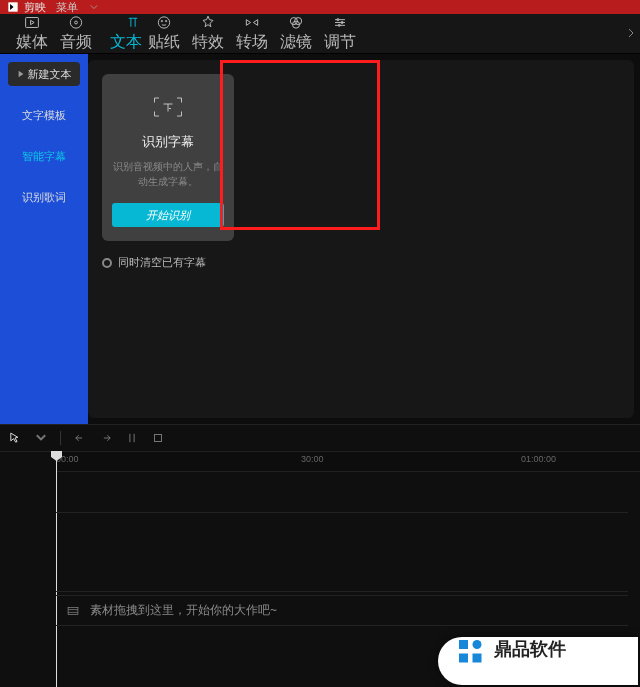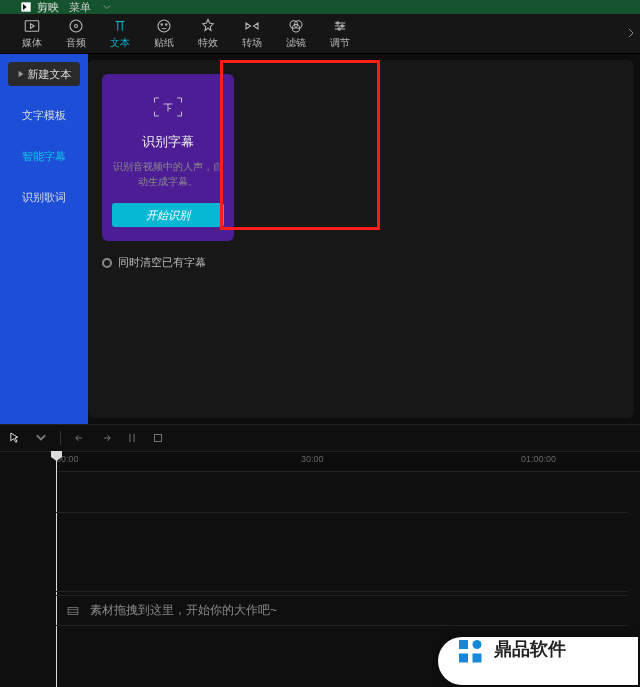--- a/index.html
+++ b/index.html
@@ -1,45 +1,45 @@
 <!DOCTYPE html>
 <html><head>
 <meta charset="utf-8">
 <style>
   * { margin: 0; padding: 0; box-sizing: border-box; }
   body { width: 640px; height: 687px; background: #0d0d0d; font-family: "Microsoft YaHei", Arial, sans-serif; color: #e6e6e6; font-size: 12px; overflow: hidden; position: relative; }
   
   
-  .titlebar { height: 14px; background: #14532d; display:flex; align-items:center; padding:0 19px; gap:10px; font-size:11px; }
+  .titlebar { height: 14px; background: #b91c1c; display:flex; align-items:center; padding:0 6px; gap:10px; font-size:11px; }
   .logo { display:flex; align-items:center; gap:4px; }
   .logo svg { width:14px; height:14px; }
   .menu-drop { display:flex; align-items:center; gap:12px; color:#ccc; cursor:pointer; }
   .menu-drop svg { width:8px; height:8px; }
   
   
   .tabstrip { height: 40px; background:#161616; display:flex; align-items:center; padding:0 10px; gap:0; border-bottom:1px solid #000; }
   .tab { width:44px; display:flex; flex-direction:column; align-items:center; justify-content:center; height:100%; color:#b8b8b8; cursor:pointer; position:relative; }
   .tab svg { width:18px; height:18px; stroke:#b8b8b8; stroke-width:1.4; fill:none; }
-  .tab-label { font-size:10px; margin-top:1px; }
-  .tab.active { color:#07b8d4; }
+  .tab-label { font-size:16px; margin-top:1px; }
+  .tab.active { color:#07b8d4;align-items:flex-end; }
   .tab.active svg { stroke:#07b8d4; }
   .tab.active .tab-label { color:#07b8d4; }
   .right-arrow { position:absolute; right:4px; top:28px; width:10px; height:10px; fill:#888; }
   
   
   .main { display:flex; height: 370px; background:#0d0d0d; }
   .sidebar { width:88px; background:#1d4ed8; padding:8px 8px; display:flex; flex-direction:column; gap:8px; }
   .side-btn { background:#2a2a2a; border-radius:4px; height:24px; display:flex; align-items:center; justify-content:center; font-size:11px; color:#ddd; cursor:pointer; gap:3px; }
   .side-btn svg { width:8px; height:8px; fill:#999;}
   .side-btn.text { background:transparent;margin-top:9px; }
   .side-btn.text.sel { background:transparent; color:#0ec8e5; }
   
   .content { flex:1; background:#171717; padding:14px; border-radius:6px; margin:6px 6px 6px 0; position:relative; }
   .cards { display:flex; gap:20px; }
-  .card { width:132px; background:#4c1d95; border-radius:6px; padding:14px 10px 14px; display:flex; flex-direction:column; align-items:center; }
+  .card { width:132px; background:#404040; border-radius:6px; padding:14px 10px 14px; display:flex; flex-direction:column; align-items:center; }
   .card-icon { margin-top:6px; margin-bottom:10px; }
   .card-icon svg { width:36px; height:26px; stroke:#cfcfcf; stroke-width:1.2; fill:none; }
   .card-title { font-size:13px; color:#eee; margin-bottom:8px; }
   .card-desc { font-size:10px; color:#8a8a8a; text-align:center; line-height:1.5; margin-bottom:14px; min-height:28px; }
   .card-btn { width:100%; height:24px; background:#07b8d4; border-radius:3px; color:#fff; font-size:11px; display:flex; align-items:center; justify-content:center; cursor:pointer;font-style:italic; }
   .highlight-box { position:absolute; border:3px solid #ff1c1c; width:160px; height:170px; left:132px; top:0px; pointer-events:none; }
   
   .clear-caption { display:flex; align-items:center; gap:6px; margin-top:14px; font-size:11px; color:#bbb; }
   .radio-dot { width:10px; height:10px; border-radius:50%; border:2px solid #888; }
   

